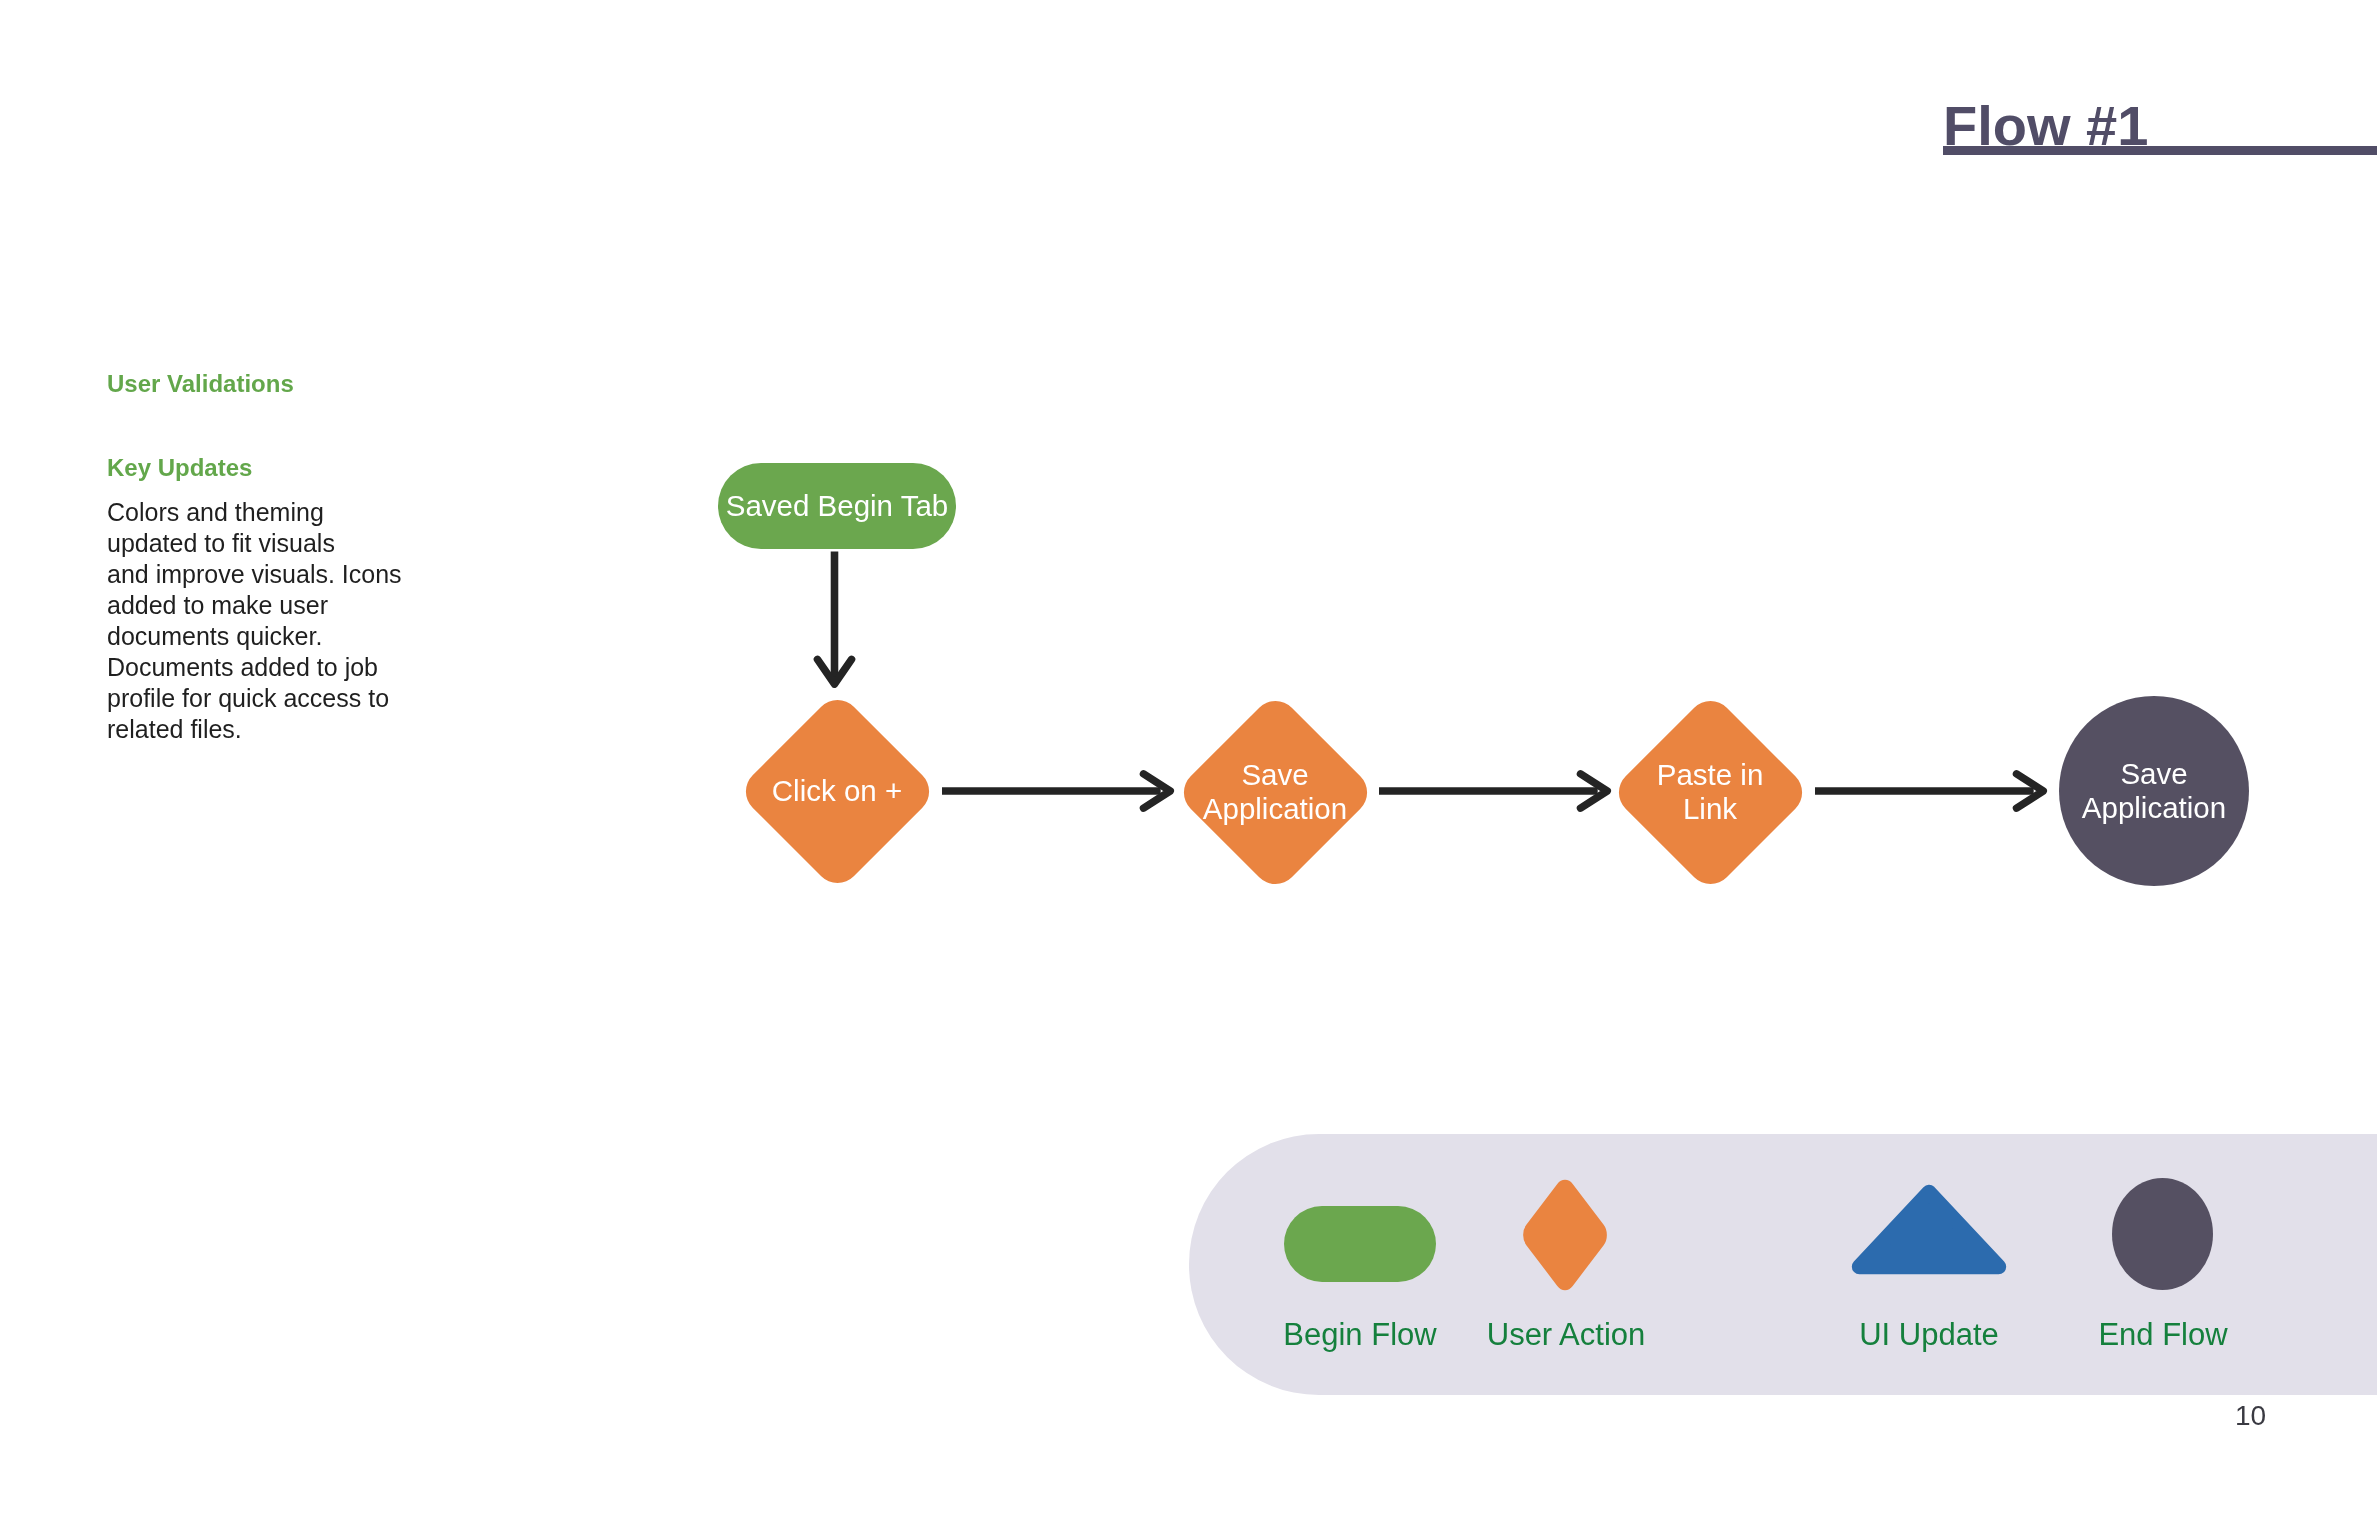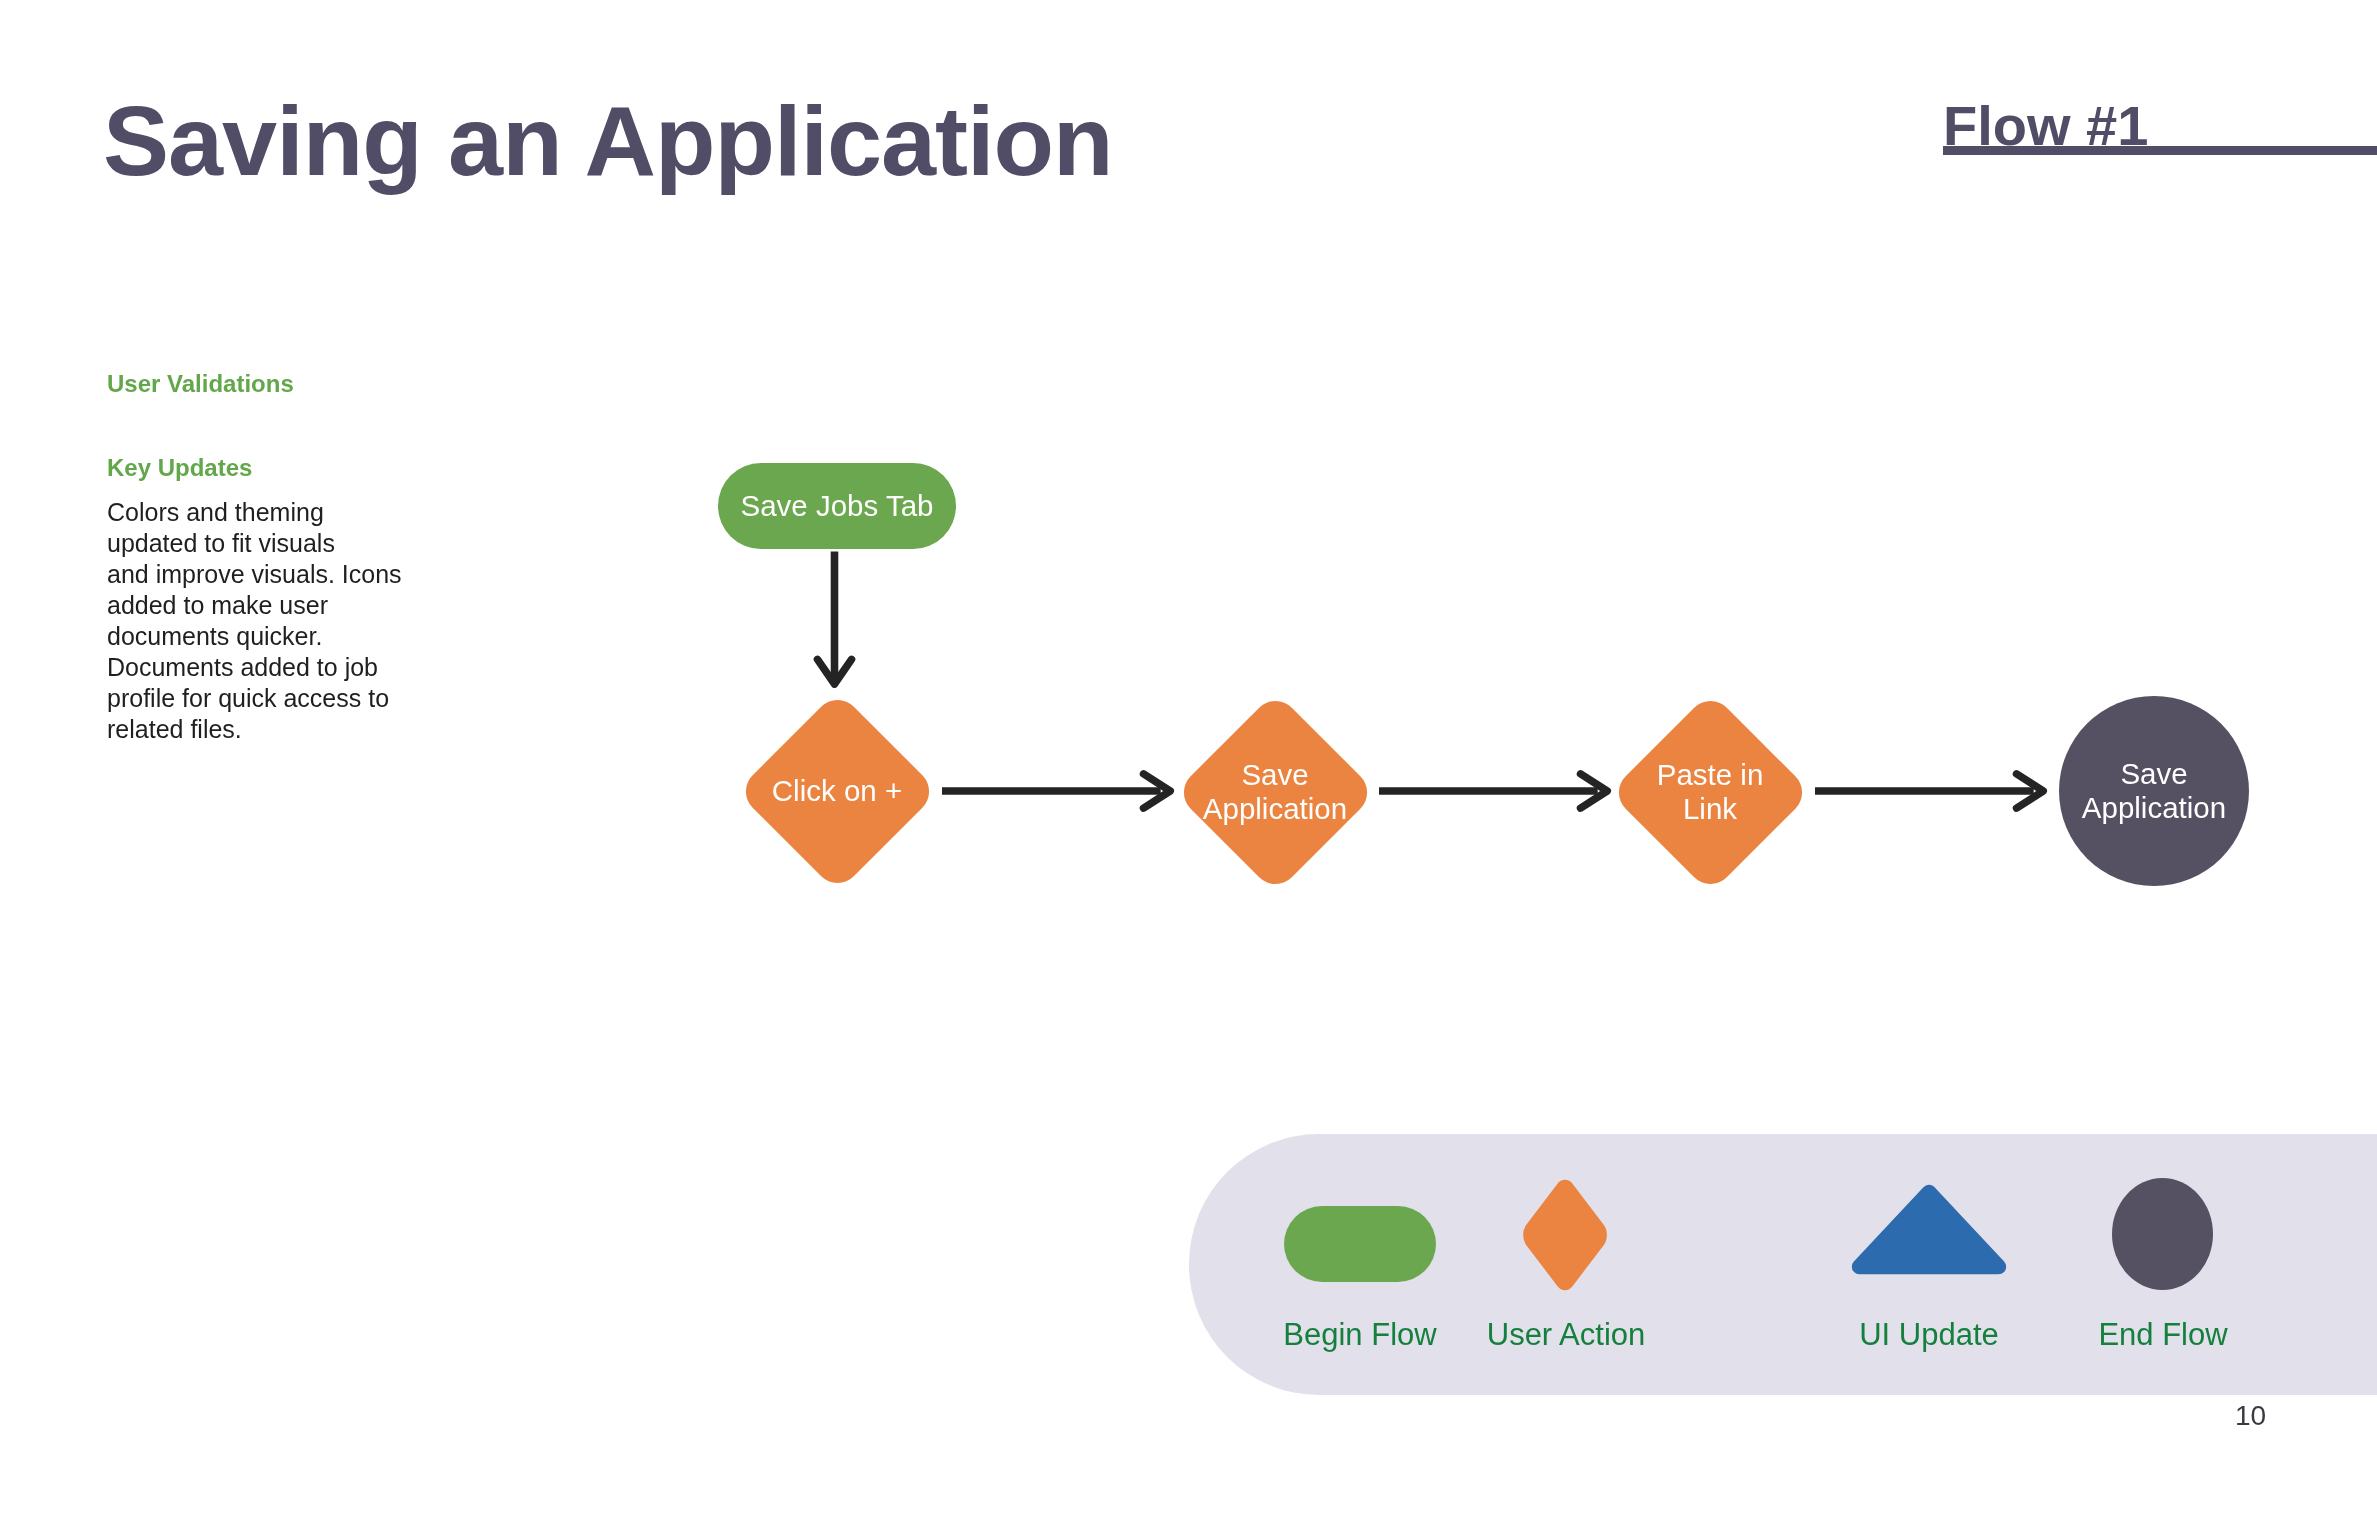--- a/index.html
+++ b/index.html
@@ -117,42 +117,41 @@
   .page-number{
     position:absolute;left:2235px;top:1400px;
     font-size:28px;font-weight:500;color:#3A3A42;
   }
 </style>
 </head>
 <body>
 
 <div class="canvas">
 
-  <div class="title">Saving an Application</div>
 
   <div class="flow-tag">Flow #1</div>
   <div class="flow-rule"></div>
 
   <div class="notes">
     <div class="note-heading">User Validations</div>
     <div class="note-heading second">Key Updates</div>
     <div class="note-body">
       <div class="note-line">Colors and theming</div>
       <div class="note-line">updated to fit visuals</div>
       <div class="note-line">and improve visuals. Icons</div>
       <div class="note-line">added to make user</div>
       <div class="note-line">documents quicker.</div>
       <div class="note-line">Documents added to job</div>
       <div class="note-line">profile for quick access to</div>
       <div class="note-line">related files.</div>
     </div>
   </div>
 
   <div class="pill-node">
-    <div class="node-label">Save Jobs Tab</div>
+    <div class="node-label">Saved Begin Tab</div>
   </div>
 
   <div class="diamond d1"></div>
   <div class="node-label lbl-d1">Click on +</div>
 
   <div class="diamond d2"></div>
   <div class="node-label lbl-d2">Save Application</div>
 
   <div class="diamond d3"></div>
   <div class="node-label lbl-d3">Paste in Link</div>

